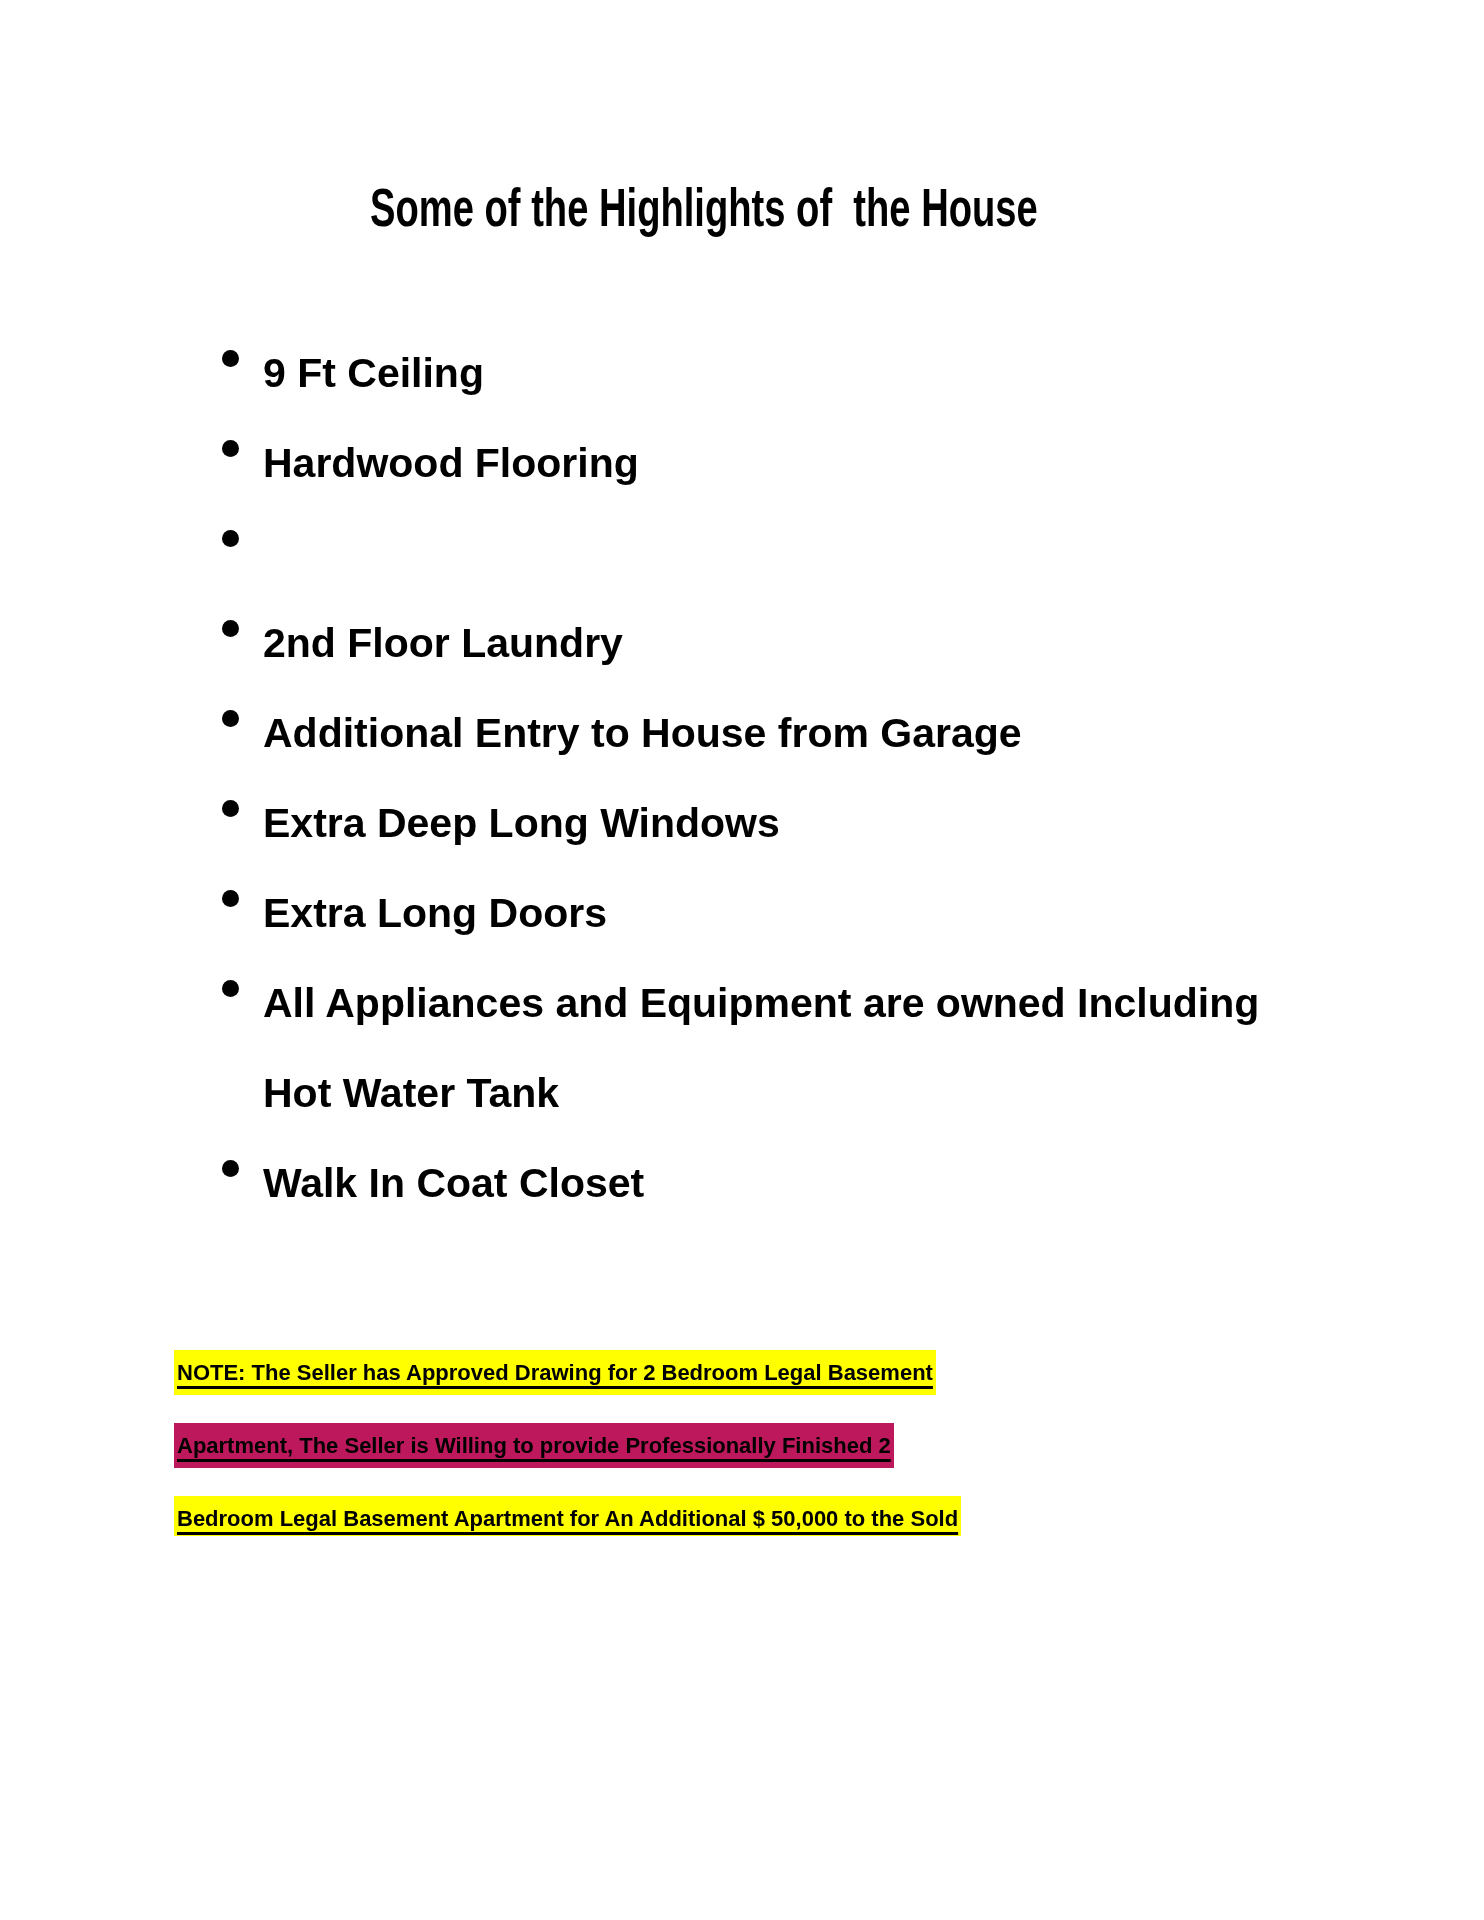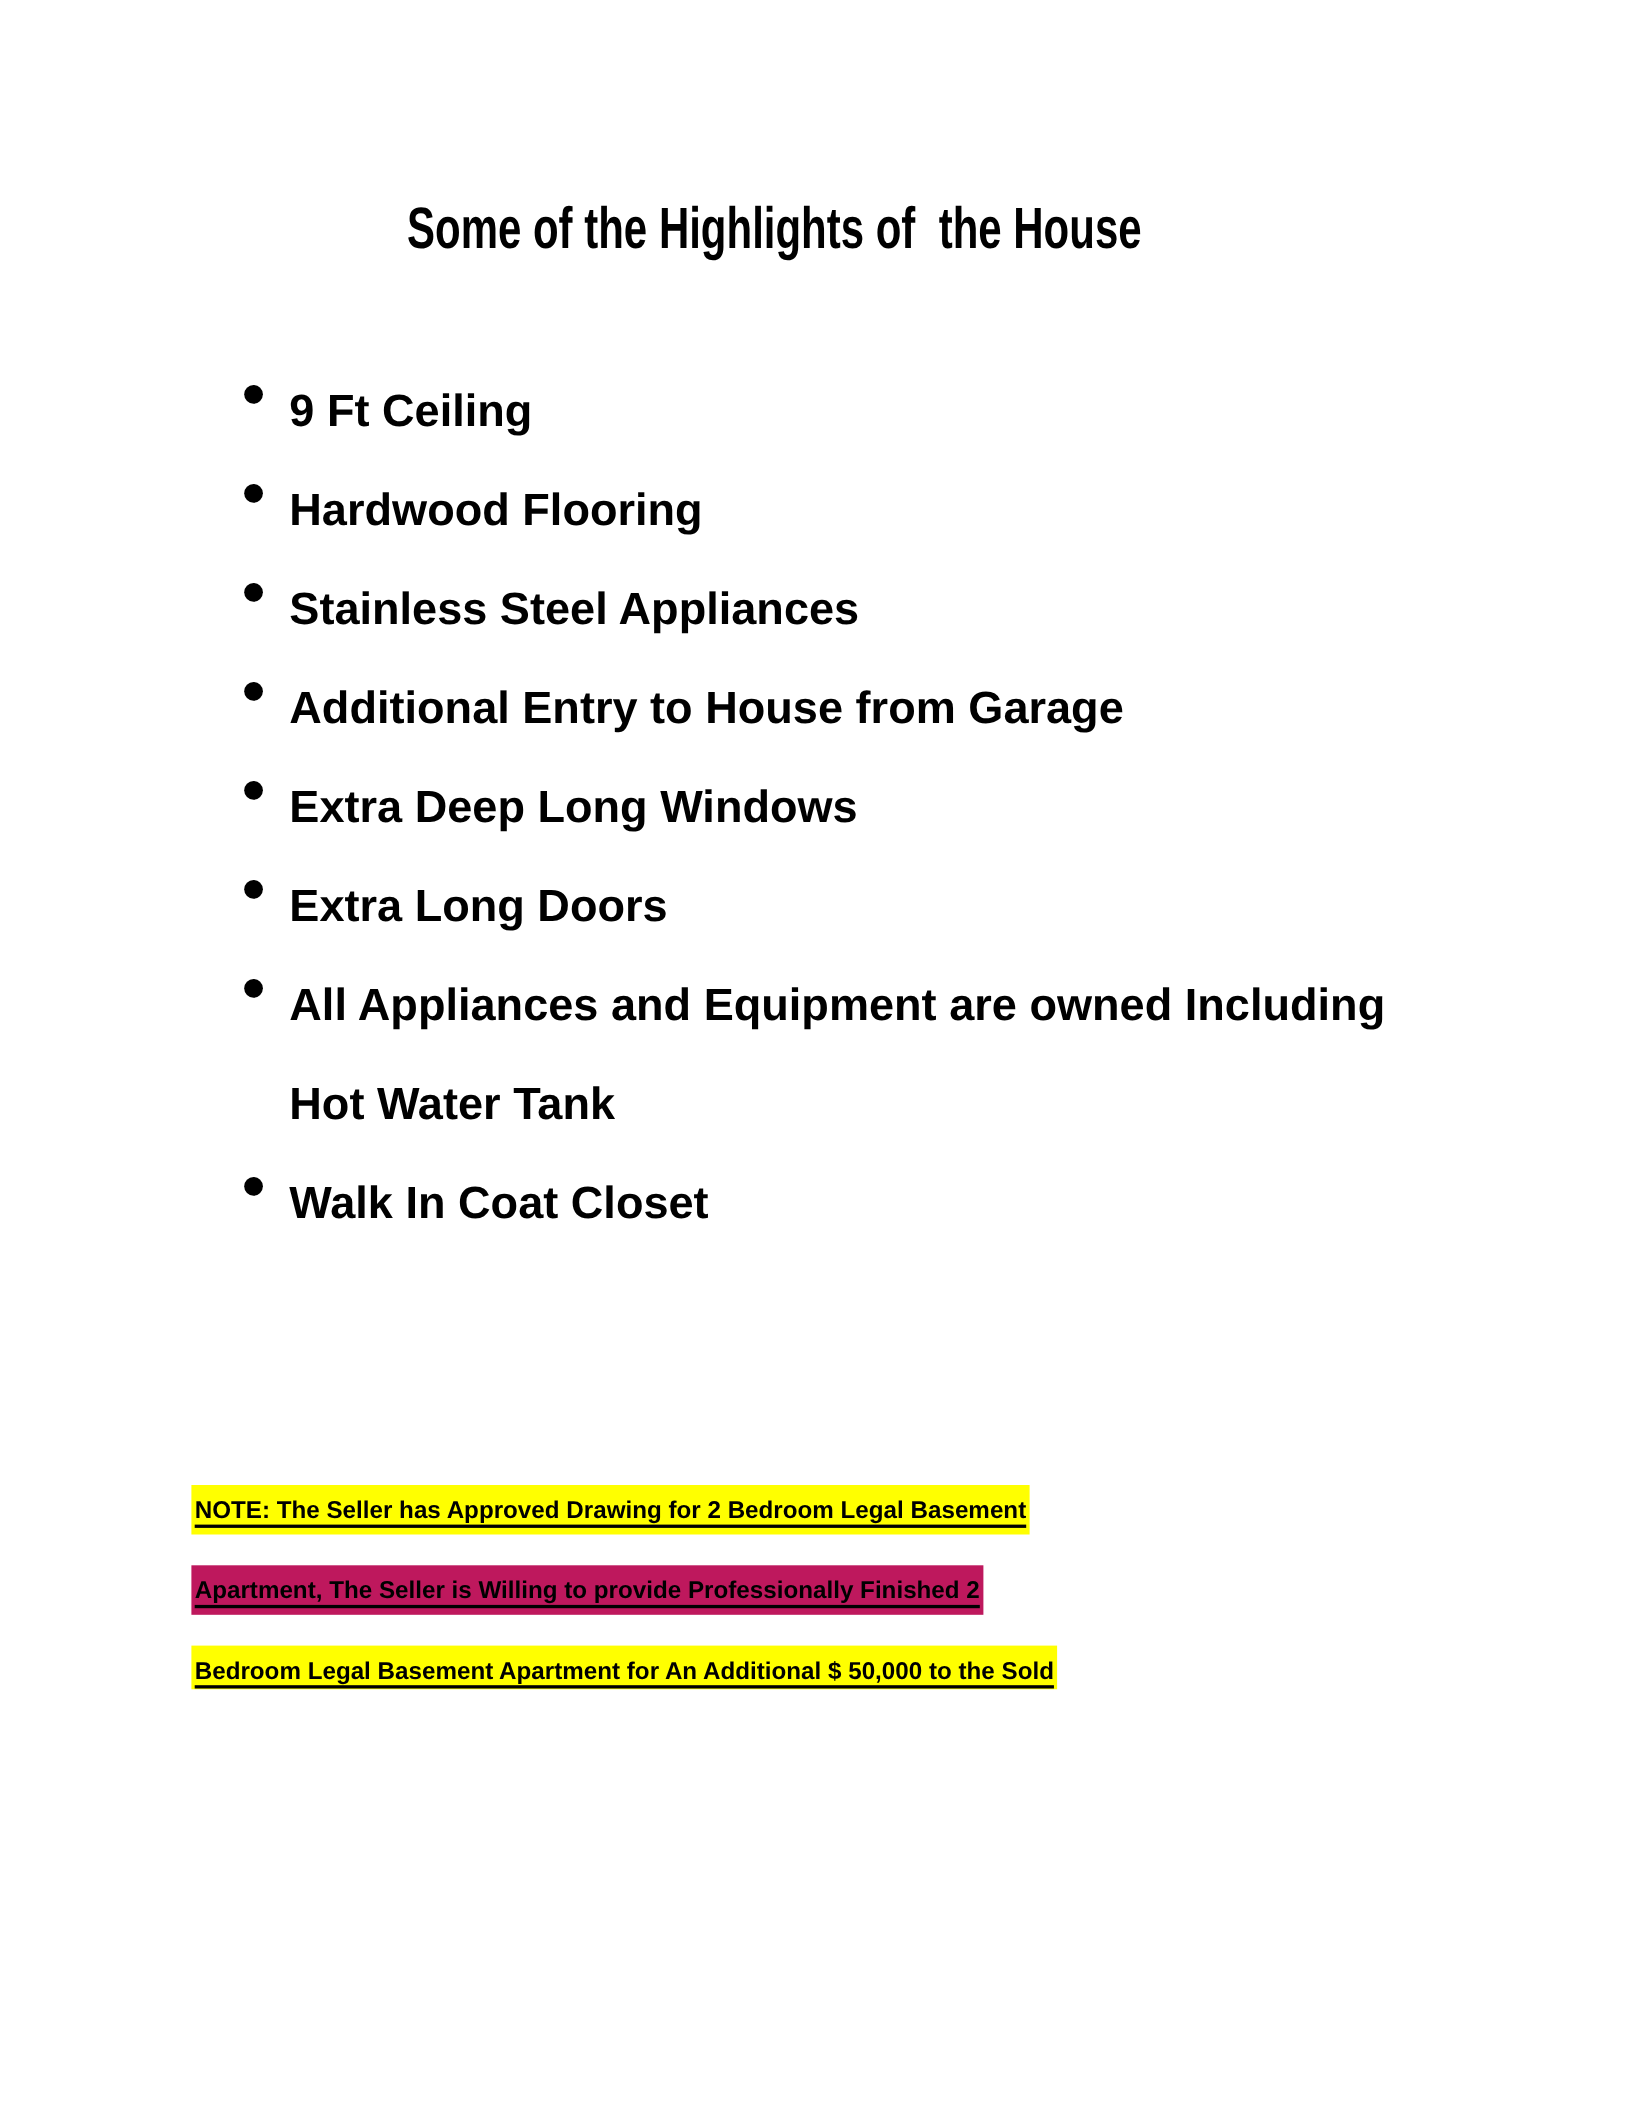--- a/index.html
+++ b/index.html
@@ -113,23 +113,26 @@
       <span class="txt">9 Ft Ceiling</span>
     </div>
 
     <div class="row">
       <span class="bullet"></span>
       <span class="txt">Hardwood Flooring</span>
     </div>
 
     <div class="row">
       <span class="bullet"></span>
-      <span class="txt">Stainless Steel Appliances</span>
     </div>
 
+    <div class="row">
+      <span class="bullet"></span>
+      <span class="txt">2nd Floor Laundry</span>
+    </div>
 
 
     <div class="row">
       <span class="bullet"></span>
       <span class="txt">Additional Entry to House from Garage</span>
     </div>
 
     <div class="row">
       <span class="bullet"></span>
       <span class="txt">Extra Deep Long Windows</span>

